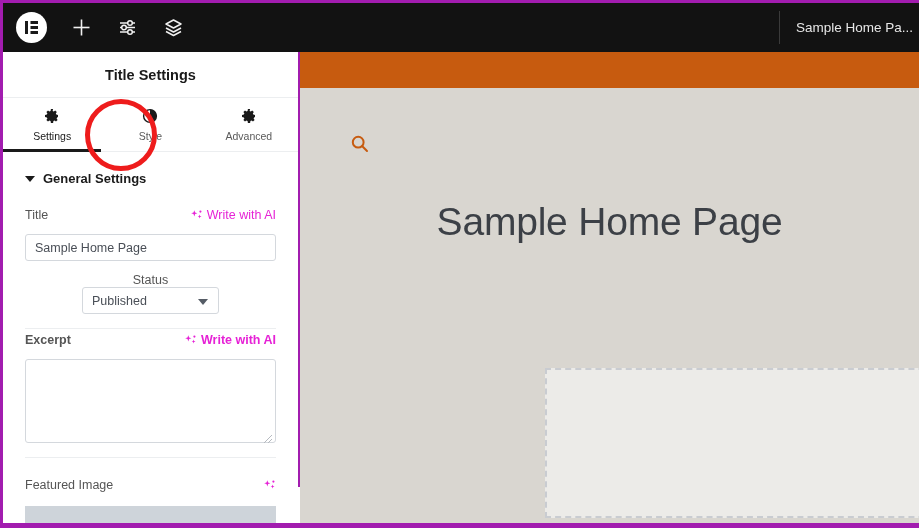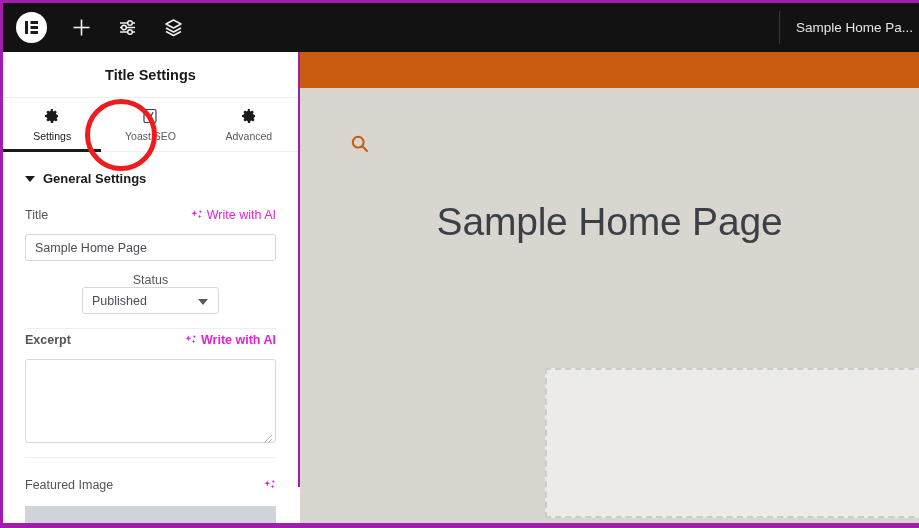--- a/index.html
+++ b/index.html
@@ -365,31 +365,30 @@
       <div class="tab active">
         <span class="tab-icon">
           <svg width="16" height="16" viewBox="0 0 16 16">
             <path fill="#1a1a1a" d="M8 5.2a2.8 2.8 0 1 0 0 5.6 2.8 2.8 0 0 0 0-5.6zm0 4.2a1.4 1.4 0 1 1 0-2.8 1.4 1.4 0 0 1 0 2.8z"></path>
             <path fill="#1a1a1a" d="M14 9.1V6.9l-1.7-.3a4.6 4.6 0 0 0-.5-1.2l1-1.4-1.6-1.6-1.4 1a4.6 4.6 0 0 0-1.2-.5L9.1 1H6.9l-.3 1.9a4.6 4.6 0 0 0-1.2.5l-1.4-1-1.6 1.6 1 1.4a4.6 4.6 0 0 0-.5 1.2L1 6.9v2.2l1.9.3c.12.43.29.83.5 1.2l-1 1.4 1.6 1.6 1.4-1c.37.21.77.38 1.2.5l.3 1.9h2.2l.3-1.9c.43-.12.83-.29 1.2-.5l1.4 1 1.6-1.6-1-1.4c.21-.37.38-.77.5-1.2L14 9.1z"></path>
           </svg>
         </span>
         <span class="tab-label">Settings</span>
       </div>
 
+
       <div class="tab">
         <span class="tab-icon">
           <svg width="16" height="16" viewBox="0 0 16 16">
-            <rect x="2" y="1.5" width="12" height="13" rx="1.6" fill="none" stroke="#3c3f45" stroke-width="1.2"></rect>
-            <path d="M5.2 4.6 L8 9.6 L10.8 4.6" fill="none" stroke="#3c3f45" stroke-width="1.2" stroke-linecap="round"></path>
-            <path d="M8 9.6 L8 12" fill="none" stroke="#3c3f45" stroke-width="1.2" stroke-linecap="round"></path>
-          </svg>
-        </span>
-        <span class="tab-label">Yoast SEO</span>
-      </div>
-
+            <circle cx="8" cy="8" r="6.4" fill="none" stroke="#1a1a1a" stroke-width="1.4"></circle>
+            <path d="M8 1.6 A6.4 6.4 0 0 1 8 14.4 Z" fill="#1a1a1a"></path>
+          </svg>
+        </span>
+        <span class="tab-label">Style</span>
+      </div>
 
       <div class="tab">
         <span class="tab-icon">
           <svg width="16" height="16" viewBox="0 0 16 16">
             <path fill="#1a1a1a" d="M8 5.2a2.8 2.8 0 1 0 0 5.6 2.8 2.8 0 0 0 0-5.6zm0 4.2a1.4 1.4 0 1 1 0-2.8 1.4 1.4 0 0 1 0 2.8z"></path>
             <path fill="#1a1a1a" d="M14 9.1V6.9l-1.7-.3a4.6 4.6 0 0 0-.5-1.2l1-1.4-1.6-1.6-1.4 1a4.6 4.6 0 0 0-1.2-.5L9.1 1H6.9l-.3 1.9a4.6 4.6 0 0 0-1.2.5l-1.4-1-1.6 1.6 1 1.4a4.6 4.6 0 0 0-.5 1.2L1 6.9v2.2l1.9.3c.12.43.29.83.5 1.2l-1 1.4 1.6 1.6 1.4-1c.37.21.77.38 1.2.5l.3 1.9h2.2l.3-1.9c.43-.12.83-.29 1.2-.5l1.4 1 1.6-1.6-1-1.4c.21-.37.38-.77.5-1.2L14 9.1z"></path>
           </svg>
         </span>
         <span class="tab-label">Advanced</span>
       </div>

